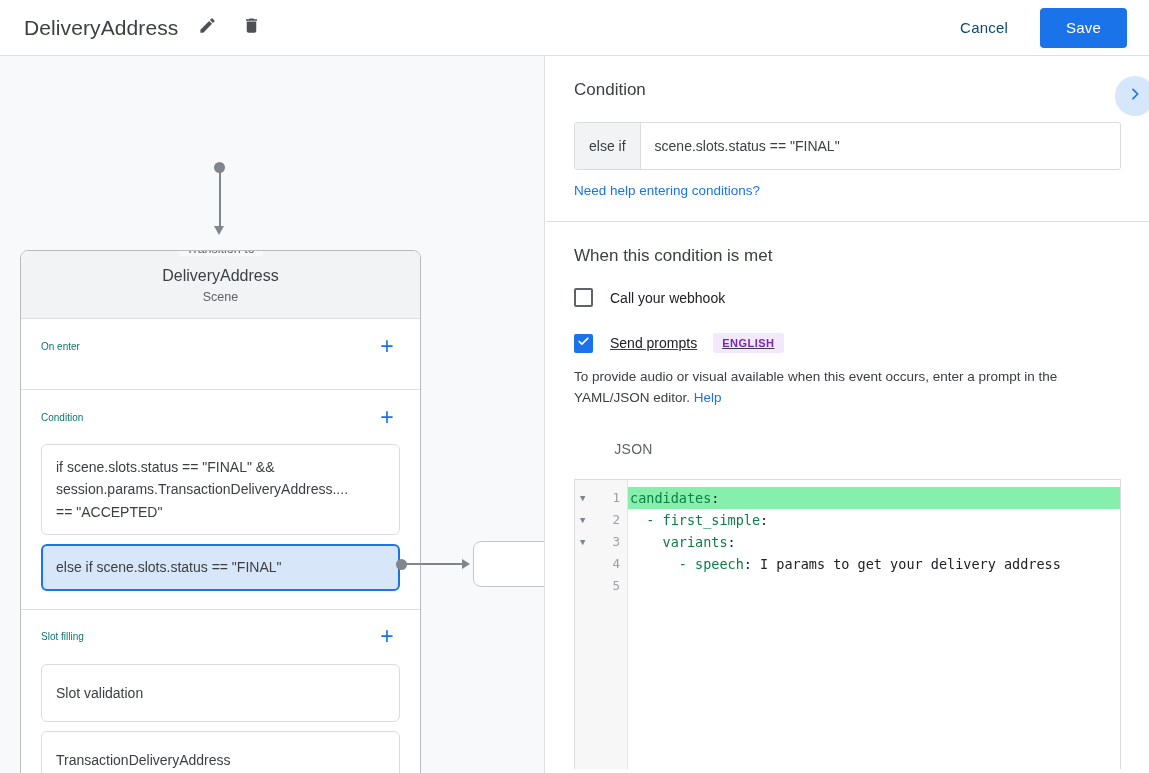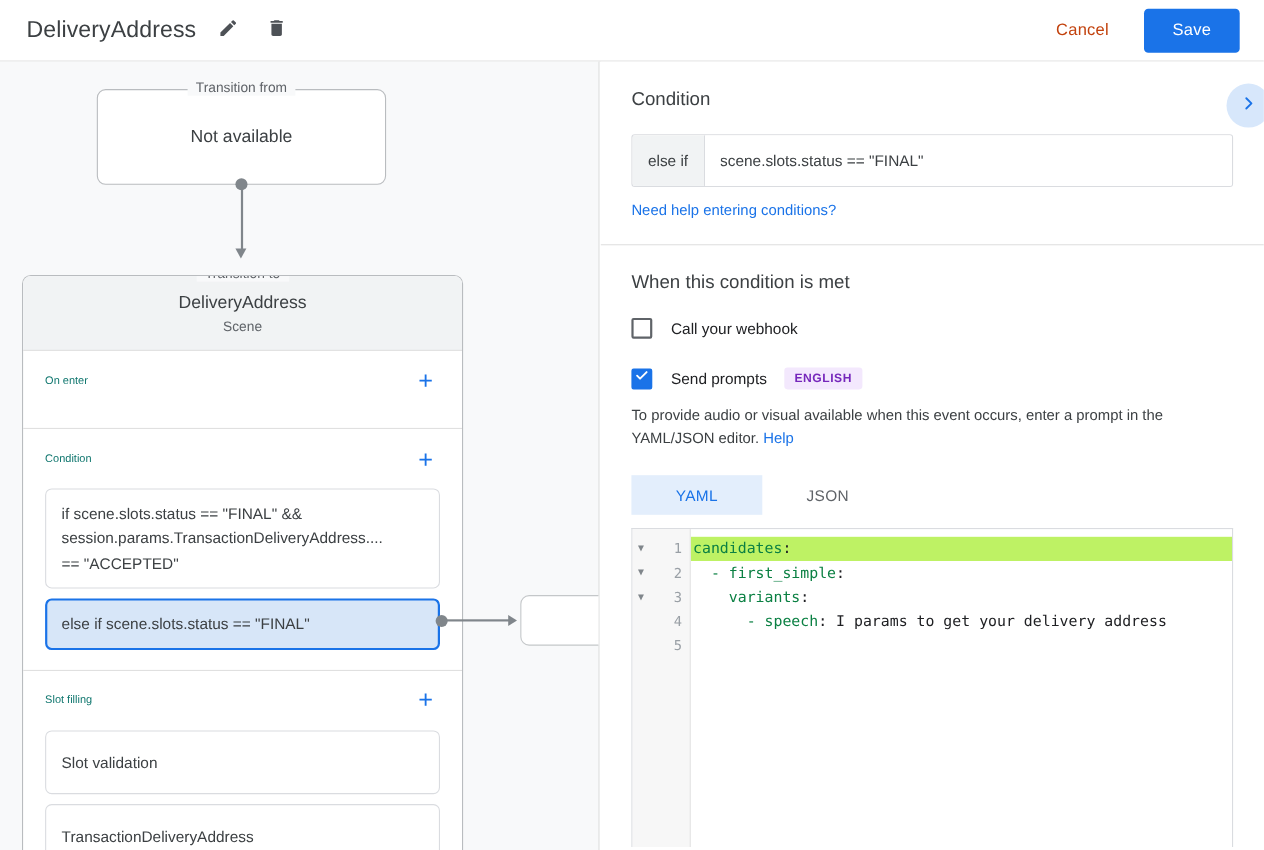--- a/index.html
+++ b/index.html
@@ -25,21 +25,21 @@
     letter-spacing: .1px;
   }
   .icon-btn {
     width: 30px; height: 30px; margin-left: 14px;
     display: flex; align-items: center; justify-content: center;
     border-radius: 50%; cursor: pointer; background: transparent;
   }
   .icon-btn svg { fill: #4d5156; }
   .topbar-spacer { flex: 1; }
   .cancel-btn {
-    color: #c2410c; font-size: 15px; font-weight: 500;
+    color: #0c4a6e; font-size: 15px; font-weight: 500;
     background: none; border: none; cursor: pointer;
     padding: 9px 14px; border-radius: 4px; letter-spacing: .2px;
     font-family: "Liberation Sans", sans-serif;
   }
   .save-btn {
     margin-left: 18px; margin-right: 22px;
     background: #1a73e8; color: #fff; border: none; cursor: pointer;
     font-size: 15px; font-weight: 500; letter-spacing: .2px;
     padding: 0 26px; height: 40px; border-radius: 4px;
     font-family: "Liberation Sans", sans-serif;
@@ -234,21 +234,21 @@
     color: #9aa0a6; font-size: 12.5px; position: relative;
   }
   .fold {
     position: absolute; left: 5px; color: #80868b; font-size: 9px;
   }
   .code { flex: 1; padding-top: 7px; position: relative; overflow: hidden; }
   .cline {
     height: 22px; line-height: 22px; white-space: pre;
     color: #202124; padding-left: 2px;
   }
-  .cline.hl { background: #bef264; }
+  .cline.hl { background: #86efac; }
   .k { color: #0b8043; }
   .p { color: #202124; }
   .s { color: #202124; }
 </style>
 </head>
 <body>
 
 <div id="app">
 
   <div class="topbar">
@@ -271,24 +271,20 @@
     </div>
 
     <div class="topbar-spacer"></div>
 
     <button class="cancel-btn">Cancel</button>
     <button class="save-btn">Save</button>
   </div>
 
   <div class="left-pane">
 
-    <div class="fieldset" id="transition-from">
-      <div class="legend">Transition from</div>
-      <div class="body">Not available</div>
-    </div>
 
     <div class="connector-dot" style="left:214px; top:106px;"></div>
     <div class="connector-line" style="left:219px; top:112px; width:2px; height:60px;"></div>
     <div class="arrow-head" style="left:214px; top:170px; border-left:none; border-top:9px solid #80868b; border-left:5px solid transparent; border-right:5px solid transparent; border-bottom:none;"></div>
 
     <div class="fieldset" id="transition-to">
       <div class="legend">Transition to</div>
 
       <div class="tt-head">
         <div class="tt-name">DeliveryAddress</div>
@@ -362,38 +358,37 @@
     </div>
 
     <div class="pane-block met-block">
       <div class="block-title">When this condition is met</div>
 
       <div class="checkbox-row">
         <div class="cbox"></div>
         <div class="cb-label">Call your webhook</div>
       </div>
 
-      <div class="checkbox-row" style="margin-top:26px;">
+      <div class="checkbox-row" style="margin-top:26px;text-decoration:underline;">
         <div class="cbox checked">
           <span>
             <svg width="13" height="13" viewBox="0 0 24 24" fill="none" stroke-width="3.2" stroke-linecap="round" stroke-linejoin="round">
                 <polyline points="20 6 9 17 4 12"></polyline>
               </svg>
           </span>
         </div>
         <div class="cb-label">Send prompts</div>
         <div class="lang-badge">ENGLISH</div>
       </div>
 
       <div class="desc">
         <span>To provide audio or visual available when this event occurs, enter a prompt in the YAML/JSON editor. </span><a>Help</a>
       </div>
 
       <div class="tabs">
-        <div class="tab active">YAML</div>
         <div class="tab">JSON</div>
       </div>
 
       <div class="editor">
         <div class="gutter" id="gutter">
             <div class="gline">
               <span class="fold">▼</span>
               <span>1</span>
             </div>
             <div class="gline">

